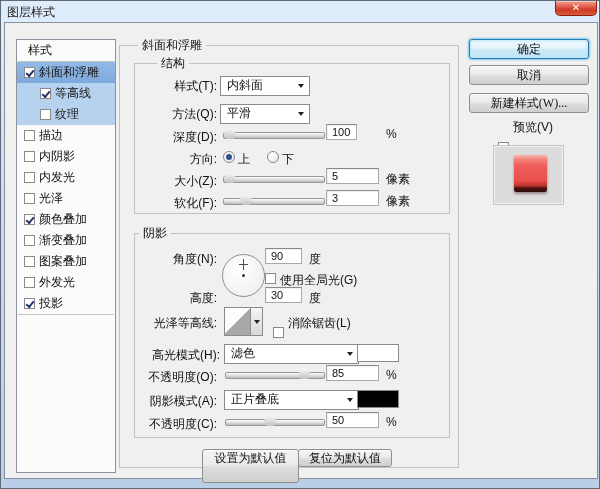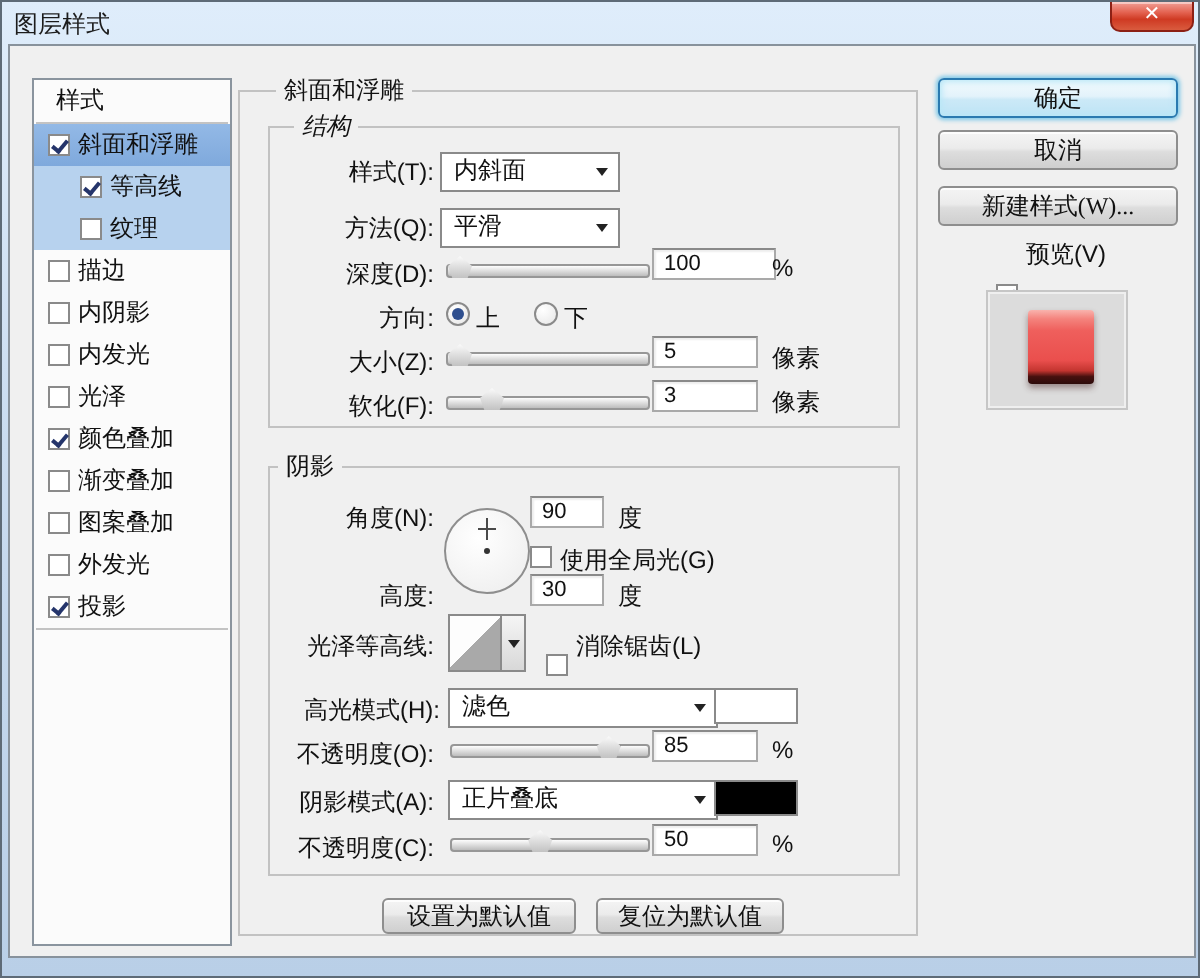--- a/index.html
+++ b/index.html
@@ -155,40 +155,40 @@
       <span class="cb checked"></span>
       <span class="sb-label">投影</span>
     </div>
     <div class="sb-sep"></div>
   </div>
 
   <div id="main-group" class="abs gbox"></div>
   <div class="legend abs" style="left:137px;top:37px;">斜面和浮雕</div>
 
   <div id="struct-group" class="abs gbox"></div>
-  <div class="legend abs" style="left:146px;top:55px;font-style:italic;">结构</div>
+  <div class="legend abs" style="left:156px;top:55px;">结构</div>
 
   <div class="row-label lbl" style="left:133px;top:77px;">样式(T):</div>
   <div class="dropdown" style="left:219px;top:75px;width:82px;">
     <span>内斜面</span>
     <span class="dd-arrow"></span>
   </div>
 
   <div class="row-label lbl" style="left:133px;top:105px;">方法(Q):</div>
   <div class="dropdown" style="left:219px;top:103px;width:82px;">
     <span>平滑</span>
     <span class="dd-arrow"></span>
   </div>
 
   <div class="row-label lbl" style="left:133px;top:128px;">深度(D):</div>
   <div class="slider abs" style="left:222px;top:127px;width:100px;">
     <div class="groove"></div>
     <div class="thumb" style="left: 7%;"></div>
   </div>
-  <div class="valuebox abs" style="left:325px;top:123px;width:62px;">100</div>
+  <div class="valuebox abs" style="left:325px;top:123px;width:31px;">100</div>
   <div class="unit abs" style="left:385px;top:126px;">%</div>
 
   <div class="row-label lbl" style="left:133px;top:150px;">方向:</div>
   <div class="radio selected abs" style="left:222px;top:150px;"></div>
   <div class="abs" style="left:237px;top:150px;">上</div>
   <div class="radio abs" style="left:266px;top:150px;"></div>
   <div class="abs" style="left:281px;top:150px;">下</div>
 
   <div class="row-label lbl" style="left:133px;top:172px;">大小(Z):</div>
   <div class="slider abs" style="left:222px;top:171px;width:100px;">
@@ -256,21 +256,21 @@
   <div class="mode-swatch abs" style="left: 356px; top: 389px; background: rgb(0, 0, 0);"></div>
 
   <div class="row-label lbl" style="left:133px;top:415px;">不透明度(C):</div>
   <div class="slider abs" style="left:224px;top:414px;width:98px;">
     <div class="groove"></div>
     <div class="thumb" style="left: 46%;"></div>
   </div>
   <div class="valuebox abs" style="left:325px;top:411px;width:53px;">50</div>
   <div class="unit abs" style="left:385px;top:414px;">%</div>
 
-  <div class="btn abs" style="left:190px;top:448px;width:97px;height:18px;">设置为默认值</div>
+  <div class="btn abs" style="left:201px;top:448px;width:97px;height:34px;">设置为默认值</div>
   <div class="btn abs" style="left:297px;top:448px;width:94px;height:18px;">复位为默认值</div>
 
   <div class="btn btn-default abs" style="left:468px;top:38px;width:120px;height:20px;line-height:19px;">确定</div>
   <div class="btn abs" style="left:468px;top:64px;width:120px;height:20px;line-height:19px;">取消</div>
   <div class="btn abs" style="left:468px;top:92px;width:120px;height:20px;line-height:19px;">新建样式(W)...</div>
 
   <div class="cb checked abs" style="left:497px;top:119px;"></div>
   <div class="abs" style="left:512px;top:118px;">预览(V)</div>
 
   <div id="preview-box" class="abs">

